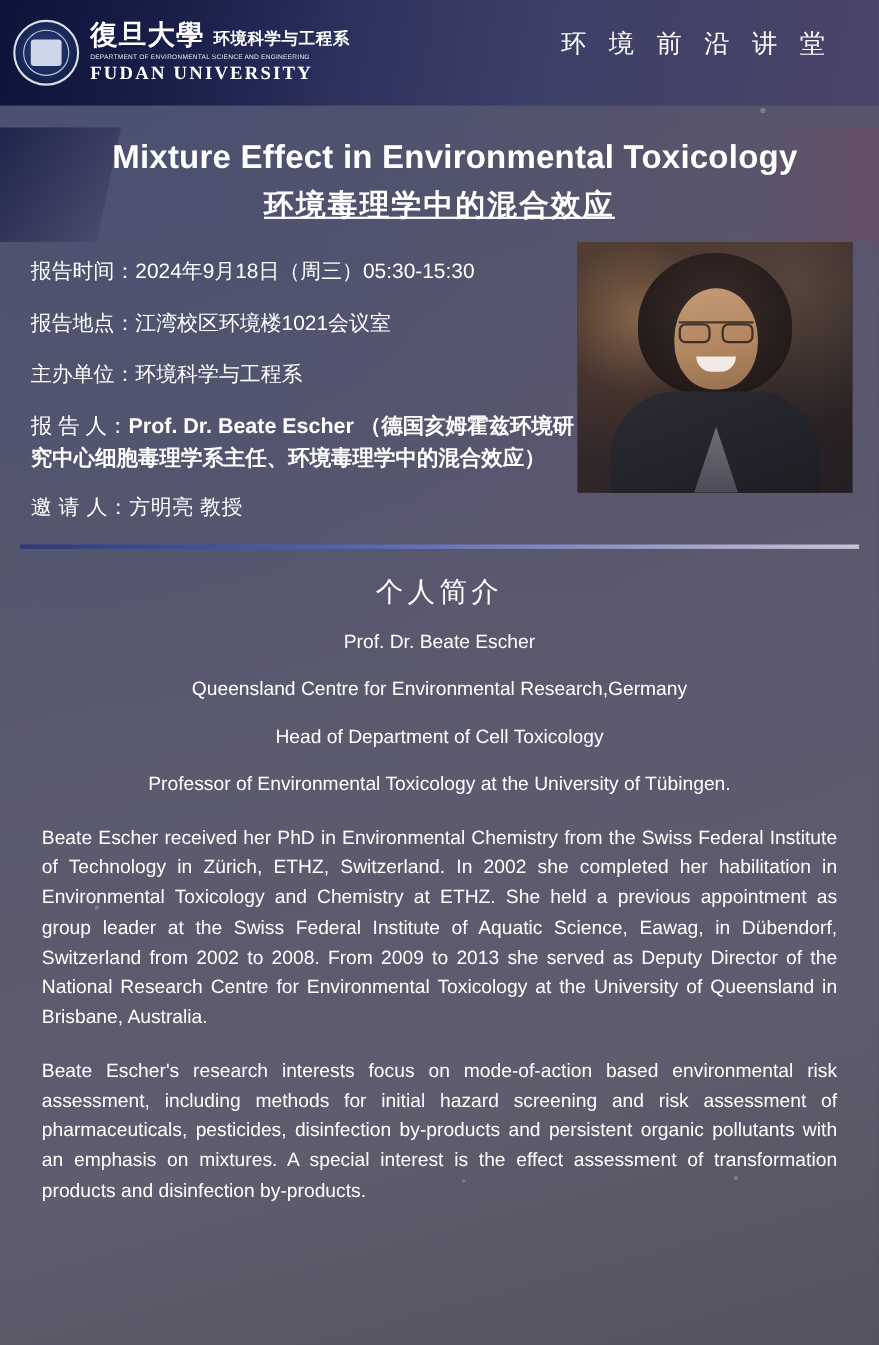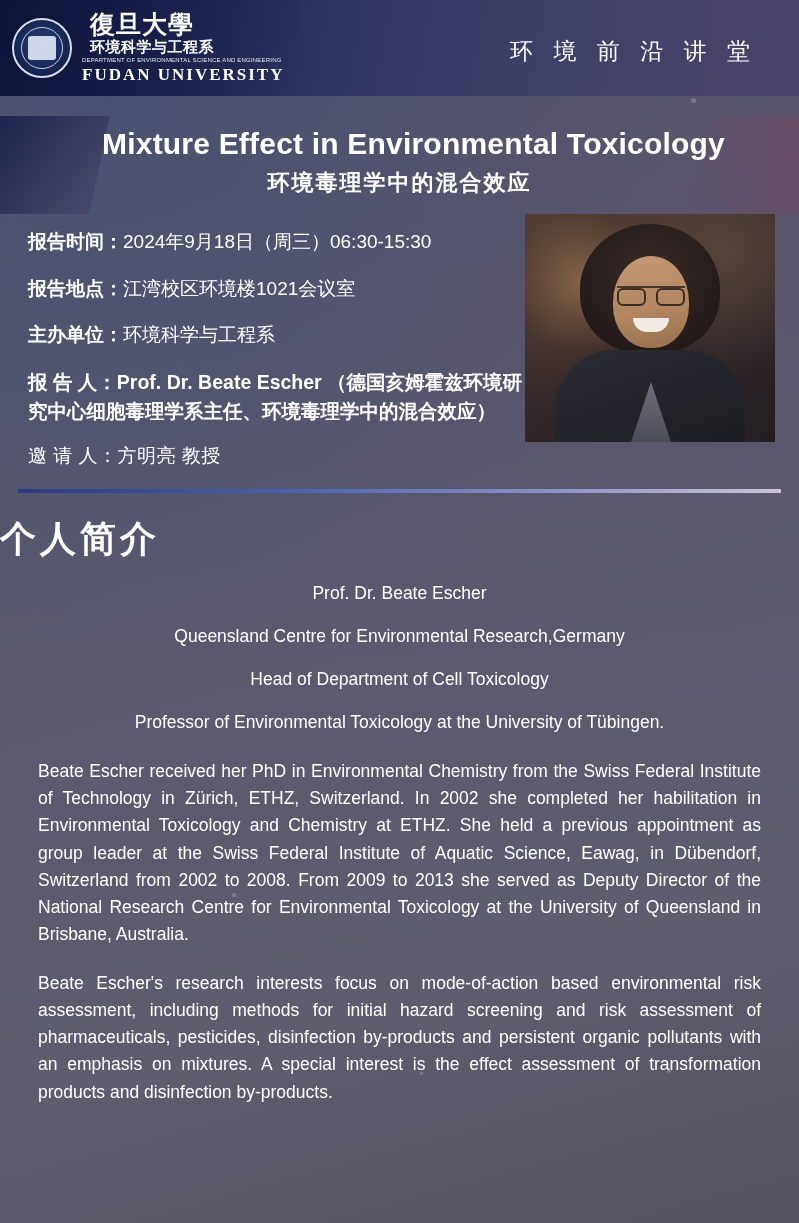--- a/index.html
+++ b/index.html
@@ -76,21 +76,20 @@
   }
   .logo-text {
     margin-left: 10px;
     color: #ffffff;
     line-height: 1.05;
   }
   .logo-line1 {
     display: flex;
     align-items: baseline;
     white-space: nowrap;
-    flex-direction: column;
   }
   .logo-cn {
     font-family: "Liberation Serif", serif;
     font-size: 25px;
     font-weight: bold;
     letter-spacing: 1px;
   }
   .logo-dept {
     font-size: 15px;
     font-weight: bold;
@@ -108,21 +107,21 @@
     font-family: "Liberation Serif", serif;
     font-size: 17px;
     letter-spacing: 2px;
     margin-top: 2px;
     color: #ffffff;
     font-weight: bold;
   }
   .header-title {
     position: absolute;
     right: 42px;
-    top: 36px;
+    top: 24px;
     z-index: 3;
     color: #ffffff;
     font-size: 23px;
     letter-spacing: 7px;
     font-family: "Liberation Sans", sans-serif;
   }
   
   .title-band {
     position: relative;
     margin-top: 20px;
@@ -153,39 +152,40 @@
     font-size: 30px;
     font-weight: bold;
     letter-spacing: 0.2px;
     line-height: 1.2;
     padding-left: 28px;
   }
   .title-cn {
     position: relative;
     z-index: 2;
     color: #ffffff;
-    font-size: 22px;
+    font-size: 27px;
     font-weight: bold;
     letter-spacing: 2px;
     margin-top: 6px;
+    text-decoration: underline;
   }
   
   .info {
     position: relative;
     padding: 14px 28px 0 28px;
     color: #ffffff;
   }
   .info-row {
     font-size: 19px;
     line-height: 1.45;
     margin-bottom: 19px;
     max-width: 500px;
   }
   .info-row .lbl {
-    font-weight: bold;
+    font-weight: normal;
   }
   .info-row.speaker {
     font-weight: bold;
     font-size: 19.5px;
     line-height: 1.5;
     margin-bottom: 16px;
     max-width: 500px;
   }
   .info-row.invite {
     letter-spacing: 0.5px;
@@ -275,24 +275,24 @@
   }
   
   .divider {
     position: relative;
     height: 4px;
     margin: 6px 18px 0 18px;
     background: linear-gradient(90deg, #2c3b7a 0%, #4a5fae 35%, #8f93c6 70%, #c9c3d4 100%);
   }
   
   .bio-title {
-    text-align: left;
-    color: #ffffff;
-    font-size: 36px;
-    font-weight: bold;
+    text-align: center;
+    color: #ffffff;
+    font-size: 25px;
+    font-weight: normal;
     letter-spacing: 4px;
     margin: 22px 0 16px 0;
   }
   .bio {
     padding: 0 38px;
     color: #ffffff;
   }
   .bio-head p {
     margin: 16px;
     font-size: 17.5px;
@@ -348,21 +348,21 @@
       <div class="bg"></div>
       <div class="hair"></div>
       <div class="face"></div>
       <div class="glasses"></div>
       <div class="smile"></div>
       <div class="body"></div>
       <div class="shirt"></div>
     </div>
 
     <div class="info-row">
-      <span class="lbl">报告时间：</span><span>2024年9月18日（周三）06:30-15:30</span>
+      <span class="lbl">报告时间：</span><span>2024年9月18日（周三）05:30-15:30</span>
     </div>
 
     <div class="info-row">
       <span class="lbl">报告地点：</span><span>江湾校区环境楼1021会议室</span>
     </div>
 
     <div class="info-row">
       <span class="lbl">主办单位：</span><span>环境科学与工程系</span>
     </div>
 

